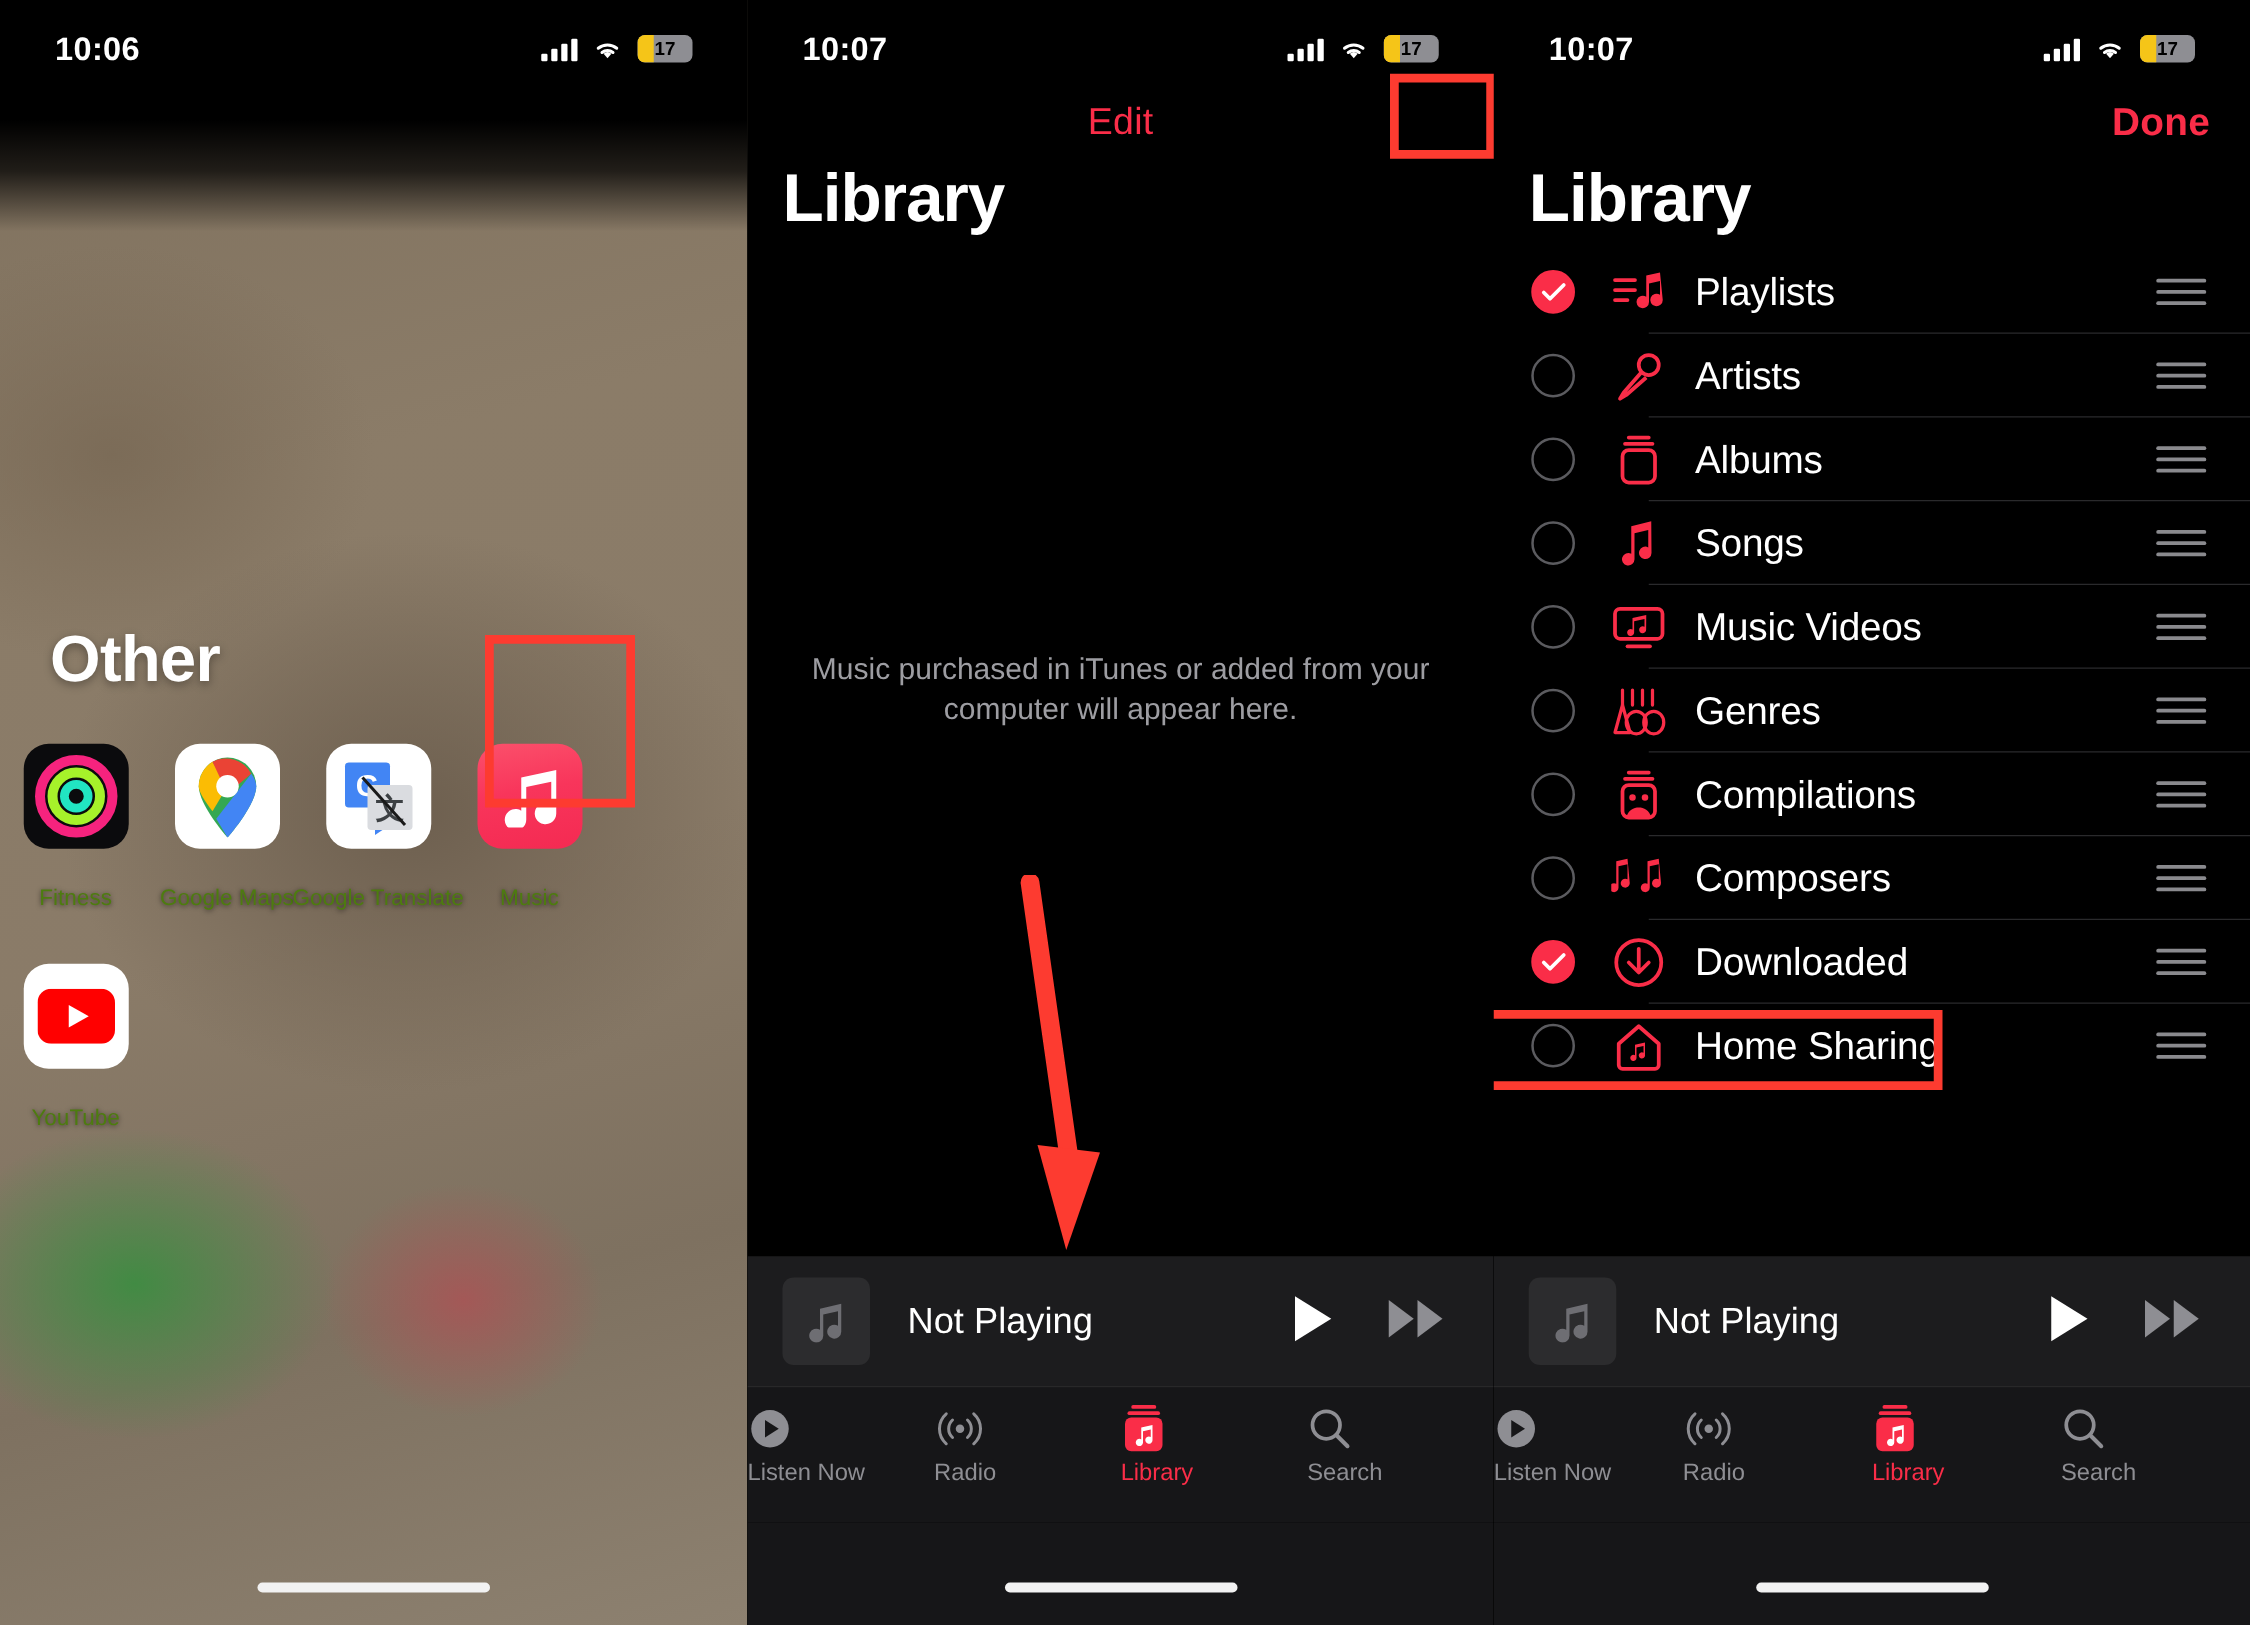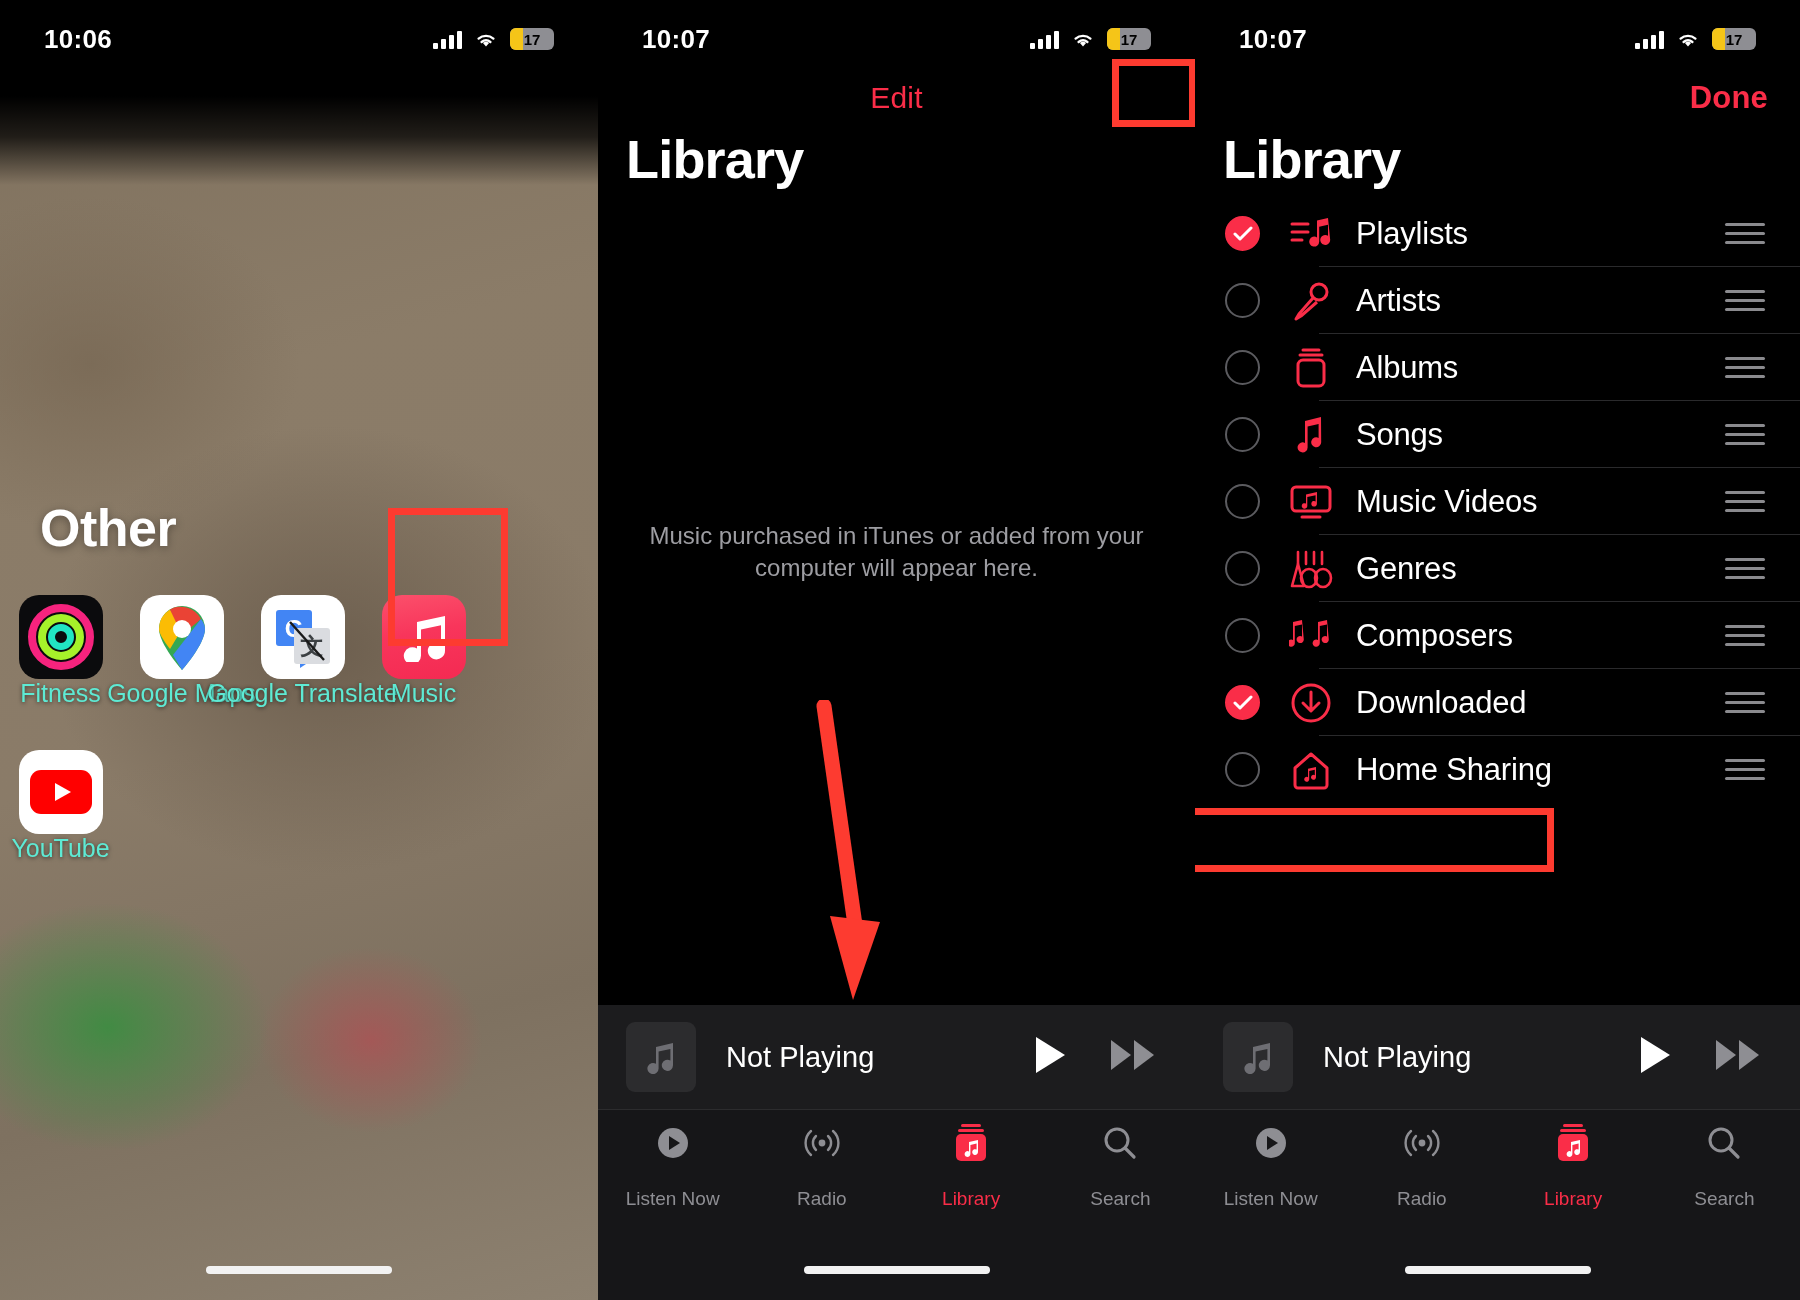--- a/index.html
+++ b/index.html
@@ -64,21 +64,21 @@
     color: #fff; font-size: 52px; font-weight: 700; letter-spacing: -.5px;
     text-shadow: 0 2px 8px rgba(0,0,0,.35);
   }
   .apps {
     position: absolute; left: 0; top: 595px; width: 598px;
     display: flex; flex-wrap: wrap;
   }
   .app { width: 121px; margin: 0 0 42px 0; display: flex; flex-direction: column; align-items: center; }
   .app-icon { width: 84px; height: 84px; border-radius: 20px; position: relative; overflow: hidden; }
   .app-label {
-    margin-top: 0; color: #5eead4; font-size: 25px; font-weight: 500;
+    margin-top: 29px; color: #4d7c0f; font-size: 18px; font-weight: 500;
     text-shadow: 0 1px 4px rgba(0,0,0,.6); white-space: nowrap;
   }
   
   .ic-fitness { background: #0b0b0d; display:flex; align-items:center; justify-content:center; }
   .ring { position:absolute; border-radius:50%; }
   .r1 { width:66px; height:66px; border:8px solid #f6237e; top:9px; left:9px; }
   .r2 { width:46px; height:46px; border:8px solid #a6f22a; top:19px; left:19px; }
   .r3 { width:26px; height:26px; border:7px solid #21e5c2; top:29px; left:29px; }
   
   .ic-gmaps { background:#fff; display:flex; align-items:center; justify-content:center; }
@@ -159,21 +159,21 @@
   .mp-art {
     width: 70px; height: 70px; border-radius: 9px; background: #2c2c2e;
     display:flex; align-items:center; justify-content:center; flex:0 0 70px;
   }
   .mp-title { margin-left: 30px; color: #fff; font-size: 29px; font-weight: 400; }
   .mp-ctrls { margin-left: auto; display: flex; align-items: center; gap: 42px; padding-right: 10px; }
   .tabbar {
     height: 108px; background: #161618;
     display: flex; align-items: flex-start; padding-top: 12px;
   }
-  .tab { flex: 1; display: flex; flex-direction: column; align-items: center; gap: 24px; }
+  .tab { flex: 1; display: flex; flex-direction: column; align-items: flex-start; gap: 4px; }
   .tab-label { font-size: 19px; color: #8e8e93; font-weight: 400; }
   .tab.active .tab-label { color: #fa2d48; }
   .tab-icon { height: 42px; display:flex; align-items:center; justify-content:center; }
   .safe-area { height: 82px; background: #161618; position: relative; }
   .safe-area .home-indicator { bottom: 26px; background: #f2f2f2; }
 
   
   .arrow { position: absolute; z-index: 35; pointer-events: none; }
 </style>
 </head>
@@ -524,20 +524,40 @@
           </svg>
         </div>
         <div class="row-label">Genres</div>
         <div class="handle">
             <i></i>
             <i></i>
             <i></i>
           </div>
       </div>
 
+      <div class="row">
+        <div class="chk">
+          
+        </div>
+        <div class="row-icon">
+          <svg width="34" height="42" viewBox="0 0 34 42">
+              <path d="M9 3h16M6 8h22" stroke="#fa2d48" stroke-width="3" stroke-linecap="round"></path>
+              <rect x="4" y="13" width="26" height="26" rx="5" stroke="#fa2d48" stroke-width="3" fill="none"></rect>
+              <circle cx="12" cy="23" r="2.6" fill="#fa2d48"></circle>
+              <circle cx="22" cy="23" r="2.6" fill="#fa2d48"></circle>
+              <path d="M7 39c1.5-6 6-8 10-8s8.5 2 10 8z" fill="#fa2d48"></path>
+            </svg>
+        </div>
+        <div class="row-label">Compilations</div>
+        <div class="handle">
+            <i></i>
+            <i></i>
+            <i></i>
+          </div>
+      </div>
 
       <div class="row">
         <div class="chk">
           
         </div>
         <div class="row-icon">
           <svg width="44" height="38" viewBox="0 0 44 38">
             <path d="M13 3 4 5v18a3.6 3.6 0 101.8 3V9l7.2-1.6v12a3.6 3.6 0 101.8 3z" fill="#fa2d48"></path>
             <path d="M38 3 29 5v18a3.6 3.6 0 101.8 3V9l7.2-1.6v12a3.6 3.6 0 101.8 3z" fill="#fa2d48"></path>
           </svg>

